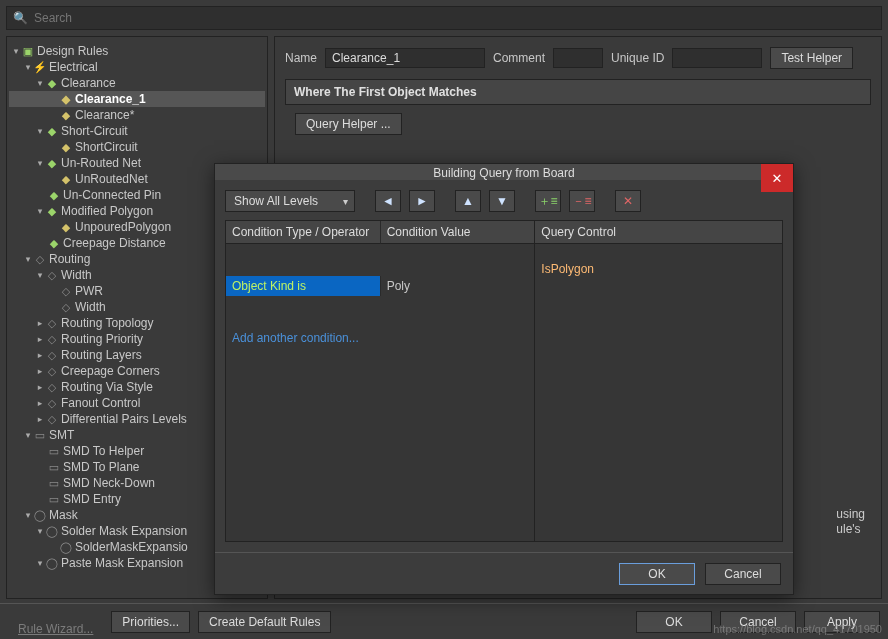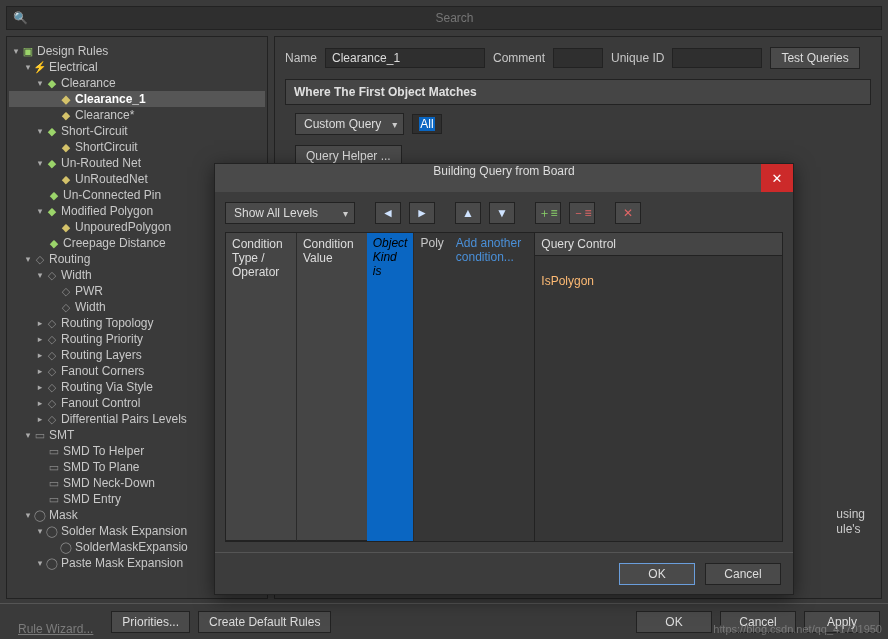--- a/index.html
+++ b/index.html
@@ -1,19 +1,19 @@
 <!DOCTYPE html>
 <html><head>
 <meta charset="utf-8">
 <style>
   * { box-sizing: border-box; margin: 0; padding: 0; font-family: "Segoe UI", Tahoma, sans-serif; }
   body { background:#3a3a3a; width:888px; height:639px; overflow:hidden; color:#c8c8c8; font-size:12px; position:relative; }
   .root { display:flex; flex-direction:column; height:100%; }
   .searchbar { background:#2f2f2f; border:1px solid #222; height:24px; margin:6px; display:flex; align-items:center; padding:0 6px; gap:6px;}
-  .searchbar input { background:transparent; border:none; color:#ccc; outline:none; flex:1; font-size:12px;text-align:center;}
+  .searchbar input { background:transparent; border:none; color:#ccc; outline:none; flex:1; font-size:12px;}
   .main { display:flex; flex:1; min-height:0;}
   .sidepanel { width:262px; background:#3a3a3a; border:1px solid #222; margin:0 4px 4px 6px; padding:6px 2px; overflow:hidden;}
   .tree { font-size:12px; color:#c8c8c8; }
   .tree-row { display:flex; align-items:center; height:16px; padding:0 2px; white-space:nowrap; cursor:default;}
   .tree-row.selected { background:#565656; color:#fff; font-weight:bold;}
   .tw { display:inline-block; width:10px; text-align:center; color:#aaa; font-size:9px;}
   .ticon { display:inline-block; width:14px; text-align:center; color:#8aa; font-size:11px; margin-right:2px;}
   .ticon.green { color:#9bd46a;}
   .ticon.yellow { color:#d4c26a;}
   .ticon.gray { color:#8a8a8a;}
@@ -28,36 +28,36 @@
   .dropdown::after { content:"▾"; position:absolute; right:6px; color:#ccc; font-size:10px;}
   .queryval { background:#2f2f2f; border:1px solid #222; padding:2px 6px; display:inline-block;}
   .queryval .selhl { background:#0a66c2; color:#fff; padding:0 1px;}
   .bottombar { height:36px; border-top:1px solid #555; display:flex; align-items:center; padding:0 8px; gap:8px; background:#3a3a3a;}
   .bottombar .spacer { flex:1; }
   .btn.flat { background:transparent; border:none; text-decoration:underline; color:#bbb;margin-top:15px;}
   .btn.wide { min-width:76px; justify-content:center;}
 
   
   .modal { position:absolute; left:214px; top:163px; width:580px; height:432px; background:#3c3c3c; border:1px solid #222; box-shadow:0 4px 18px rgba(0,0,0,.5); display:flex; flex-direction:column;}
-  .modal-title { background:#4a4a4a; height:28px; display:flex; align-items:flex-start; justify-content:center; color:#ddd; position:relative;}
+  .modal-title { background:#4a4a4a; height:16px; display:flex; align-items:flex-end; justify-content:center; color:#ddd; position:relative;}
   .modal-title .close { position:absolute; right:0; top:0; width:32px; height:28px; background:#cc2a2a; color:#fff; border:none; font-size:13px; cursor:pointer;}
   .modal-body { flex:1; padding:10px; display:flex; flex-direction:column; gap:8px; min-height:0;}
   .toolbar { display:flex; align-items:center; gap:8px;}
   .iconbtn { width:26px; height:22px; background:#4a4a4a; border:1px solid #222; color:#cfe3ff; display:inline-flex; align-items:center; justify-content:center; cursor:pointer; font-size:12px;}
   .iconbtn.red { color:#e06666;}
   .iconbtn.grn { color:#8bd46a;}
   .grid { flex:1; display:flex; border:1px solid #222; background:#363636; min-height:0;}
-  .grid-left { flex:1.25; border-right:1px solid #222; display:flex; flex-direction:row;}
+  .grid-left { flex:1.25; border-right:1px solid #222; display:flex; flex-direction:column;gap:32px;}
   .grid-right { flex:1; display:flex; flex-direction:column;}
   .gh { background:#454545; color:#ddd; padding:4px 6px; border-bottom:1px solid #222; font-size:12px;}
   .grow { display:flex; }
   .gcell { padding:3px 6px; font-size:12px;}
   .gcol1 { flex:1; border-right:1px solid #2a2a2a;}
   .gcol2 { flex:1;}
-  .rowsel { background:#0a66c2; color:#000000;font-style:italic;}
+  .rowsel { background:#0a66c2; color:#bef264;}
   .linklike { color:#4a90d9; cursor:pointer; padding:3px 6px;}
   .preview { padding:18px 6px; color:#fdba74;}
   .modal-foot { height:42px; border-top:1px solid #555; display:flex; align-items:center; justify-content:flex-end; gap:10px; padding:0 12px;}
   .watermark { position:absolute; right:6px; bottom:4px; color:#999; font-size:11px; opacity:.6;}
   .rtext { position:absolute; right:16px; bottom:60px; color:#ccc; font-size:12px; text-align:left; line-height:1.3;}
 </style>
 </head>
 <body>
 
 <div class="root">
@@ -177,21 +177,21 @@
         <div class="tree-row">
             <span class="ind" style="width:24px"></span>
             <span class="tw">▸</span>
             <span class="ticon gray">◇</span>
             <span>Routing Layers</span>
           </div>
         <div class="tree-row">
             <span class="ind" style="width:24px"></span>
             <span class="tw">▸</span>
             <span class="ticon gray">◇</span>
-            <span>Fanout Corners</span>
+            <span>Creepage Corners</span>
           </div>
         <div class="tree-row">
             <span class="ind" style="width:24px"></span>
             <span class="tw">▸</span>
             <span class="ticon gray">◇</span>
             <span>Routing Via Style</span>
           </div>
         <div class="tree-row">
             <span class="ind" style="width:24px"></span>
             <span class="tw">▸</span>
@@ -257,29 +257,23 @@
     </div>
 
     <div class="rightpanel">
       <div class="formrow">
         <span class="lbl">Name</span>
         <input class="txtfield" style="width: 160px;" value="Clearance_1">
         <span class="lbl">Comment</span>
         <input class="txtfield" style="width: 50px;">
         <span class="lbl">Unique ID</span>
         <input class="txtfield" style="width: 90px;">
-        <button class="btn">Test Queries</button>
+        <button class="btn">Test Helper</button>
       </div>
       <div class="panel-head">Where The First Object Matches</div>
-      <div class="formrow" style="margin-left:10px">
-        <span class="dropdown">
-            <span>Custom Query</span>
-          </span>
-        <span class="queryval"><span class="selhl">All</span></span>
-      </div>
       <div class="formrow" style="margin-left:10px">
         <button class="btn">Query Helper ...</button>
       </div>
       <div class="rtext">
         <span>using</span><br><span>ule's</span>
       </div>
     </div>
   </div>
 
   <div class="bottombar">

